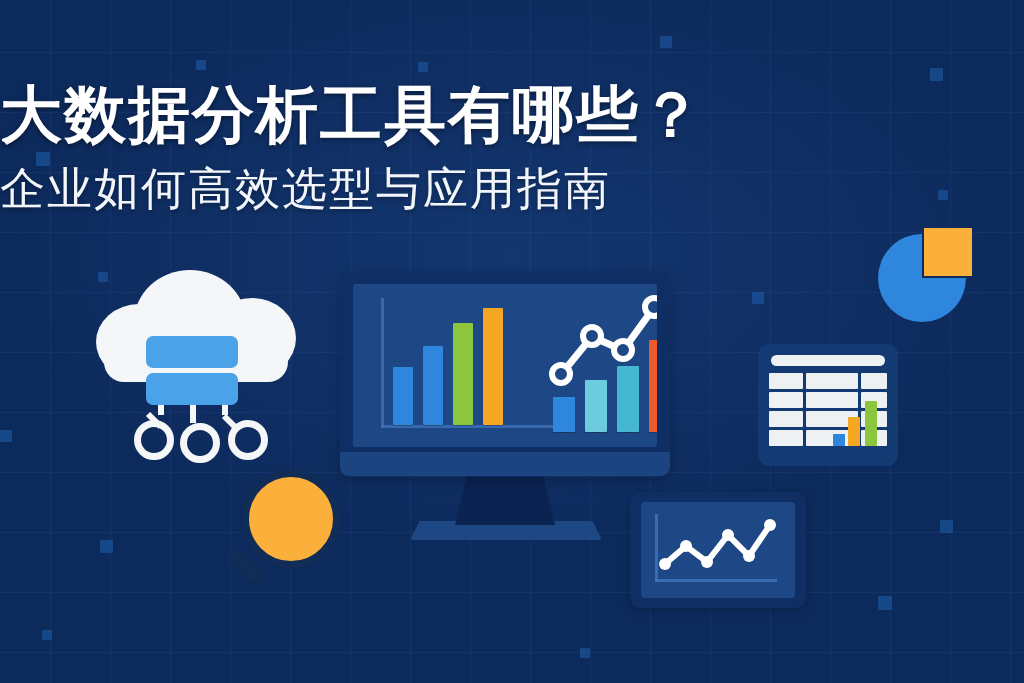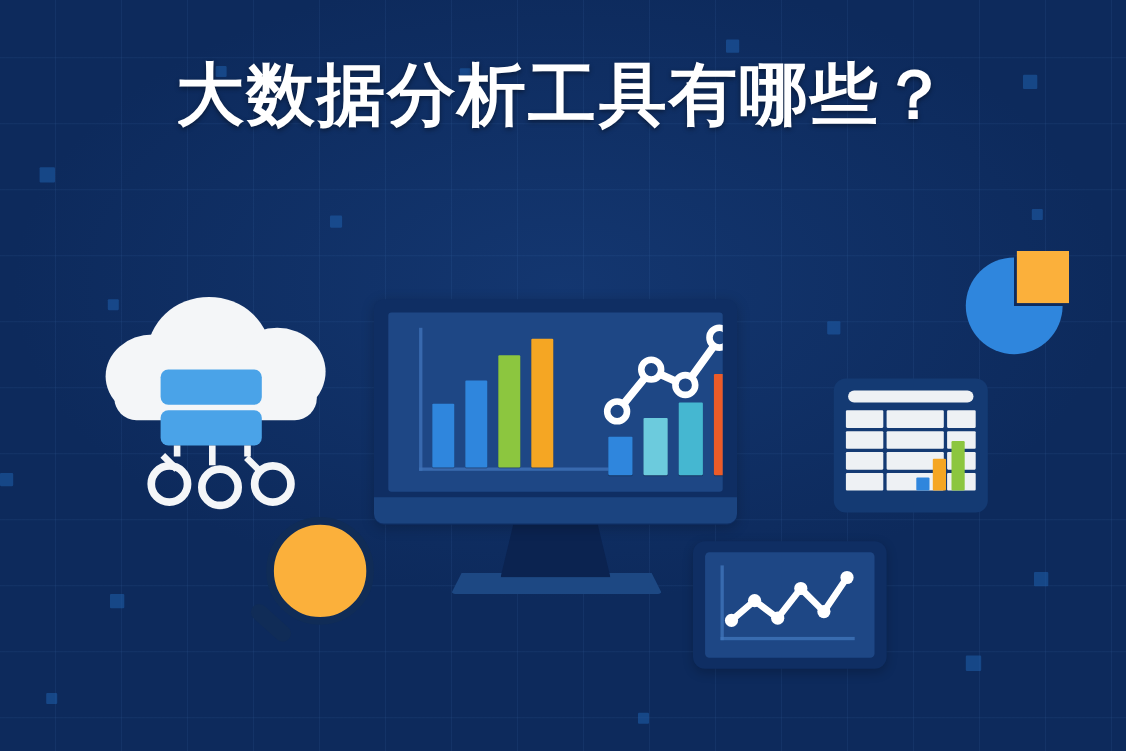--- a/index.html
+++ b/index.html
@@ -18,21 +18,21 @@
     background:radial-gradient(ellipse 70% 60% at 50% 38%, rgba(30,75,145,.38) 0%, rgba(13,42,92,0) 70%);}
   .bg-grid{position:absolute;inset:0;
     background-image:
       linear-gradient(to right, rgba(92,150,220,.085) 1px, transparent 1px),
       linear-gradient(to bottom, rgba(92,150,220,.085) 1px, transparent 1px);
     background-size:60px 60px;
     background-position:-10px -8px;}
   .sq{position:absolute;background:#1f5fab;opacity:.55;border-radius:1px;}
 
   
-  .titles{position:absolute;left:0;top:52px;width:1024px;text-align:center;z-index:20;}
+  .titles{position:absolute;left:0;top:80px;width:1024px;text-align:left;z-index:20;}
   .title-main{
     font-size:62px;line-height:1.14;font-weight:bold;color:#ffffff;
     letter-spacing:2px;
     text-shadow:0 2px 5px rgba(0,0,0,.42);
     white-space:nowrap;
   }
   .title-sub{
     margin-top:12px;
     font-size:45px;line-height:1.15;font-weight:normal;color:#f2f6fb;
     letter-spacing:2px;
@@ -121,20 +121,21 @@
       <div class="sq" style="left: 930px; top: 68px; width: 13px; height: 13px;"></div>
       <div class="sq" style="left: 938px; top: 190px; width: 10px; height: 10px;"></div>
       <div class="sq" style="left: 940px; top: 520px; width: 13px; height: 13px;"></div>
       <div class="sq" style="left: 878px; top: 596px; width: 14px; height: 14px;"></div>
       <div class="sq" style="left: 580px; top: 648px; width: 10px; height: 10px;"></div>
       <div class="sq" style="left: 196px; top: 60px; width: 10px; height: 10px;"></div>
     </div>
 
   <div class="titles">
     <div class="title-main">大数据分析工具有哪些？</div>
+    <div class="title-sub">企业如何高效选型与应用指南</div>
   </div>
 
   <div class="abs" id="cloud-group">
     <div class="cloud-body" style="left:0px;top:36px;width:86px;height:76px;"></div>
     <div class="cloud-body" style="left:38px;top:2px;width:112px;height:104px;"></div>
     <div class="cloud-body" style="left:112px;top:30px;width:88px;height:80px;"></div>
     <div class="cloud-body" style="left:8px;top:74px;width:184px;height:40px;border-radius:20px;"></div>
 
     <div class="db-bar" style="left:50px;top:68px;width:92px;height:32px;"></div>
     <div class="db-bar" style="left:50px;top:105px;width:92px;height:32px;"></div>

